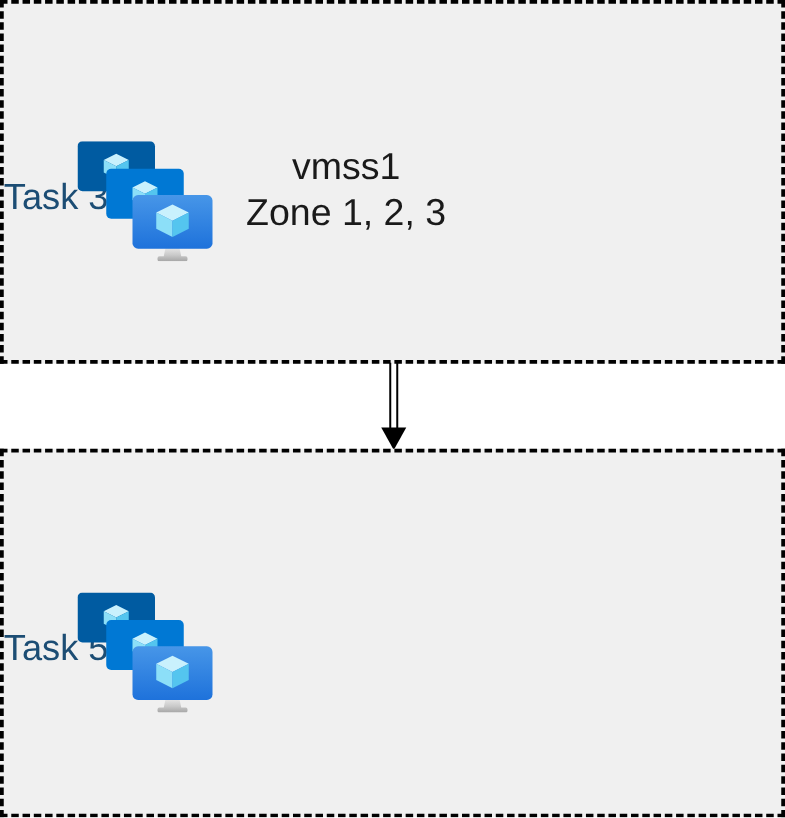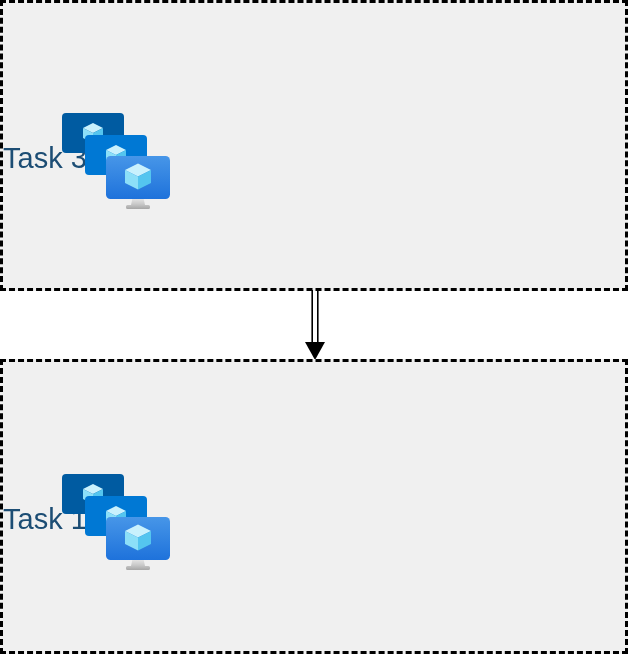--- a/index.html
+++ b/index.html
@@ -90,30 +90,34 @@
       <polygon points="64,37 54,42 54,52 64,47" fill="#54C5EF"></polygon>
 
       <path d="M70.5,85 H81.5 L83,92 H86.5 Q88,92 88,93.5 V94.5 Q88,96 86.5,96 H65.5 Q64,96 64,94.5 V93.5 Q64,92 65.5,92 H69 Z" fill="url(#standGrad)"></path>
 
       <rect x="44" y="43" width="64" height="43" rx="4.5" fill="url(#screenGrad)"></rect>
       <polygon points="76,50.5 89,57 76,63.5 63,57" fill="#C9F1FD"></polygon>
       <polygon points="63,57 76,63.5 76,76.5 63,70" fill="#8CDFF8"></polygon>
       <polygon points="89,57 76,63.5 76,76.5 89,70" fill="#54C5EF"></polygon>
     </svg>
 
+    <div class="task-lines">
+      <div class="task-line">vmss1</div>
+      <div class="task-line">Zone 1, 2, 3</div>
+    </div>
   </div>
 
   <svg class="connector" width="26" height="70" viewBox="0 0 26 70">
     <line x1="10.2" y1="0" x2="10.2" y2="55" stroke="#000000" stroke-width="1.6"></line>
     <line x1="15.8" y1="0" x2="15.8" y2="55" stroke="#000000" stroke-width="1.6"></line>
     <polygon points="3,52 23,52 13,70" fill="#000000"></polygon>
   </svg>
 
   <div class="task-box bottom">
-    <div class="task-title">Task 1</div>
+    <div class="task-title">Task 5</div>
 
     <svg class="vmss-icon" width="110" height="96" viewBox="0 0 110 96">
 
       <rect x="0" y="0" width="62" height="40" rx="4" fill="#005BA1"></rect>
       <polygon points="31,10 41,15 31,20 21,15" fill="#C9F1FD"></polygon>
       <polygon points="21,15 31,20 31,30 21,25" fill="#8CDFF8"></polygon>
       <polygon points="41,15 31,20 31,30 41,25" fill="#54C5EF"></polygon>
 
       <rect x="23" y="22" width="62" height="40" rx="4" fill="#0078D4"></rect>
       <polygon points="54,32 64,37 54,42 44,37" fill="#C9F1FD"></polygon>

